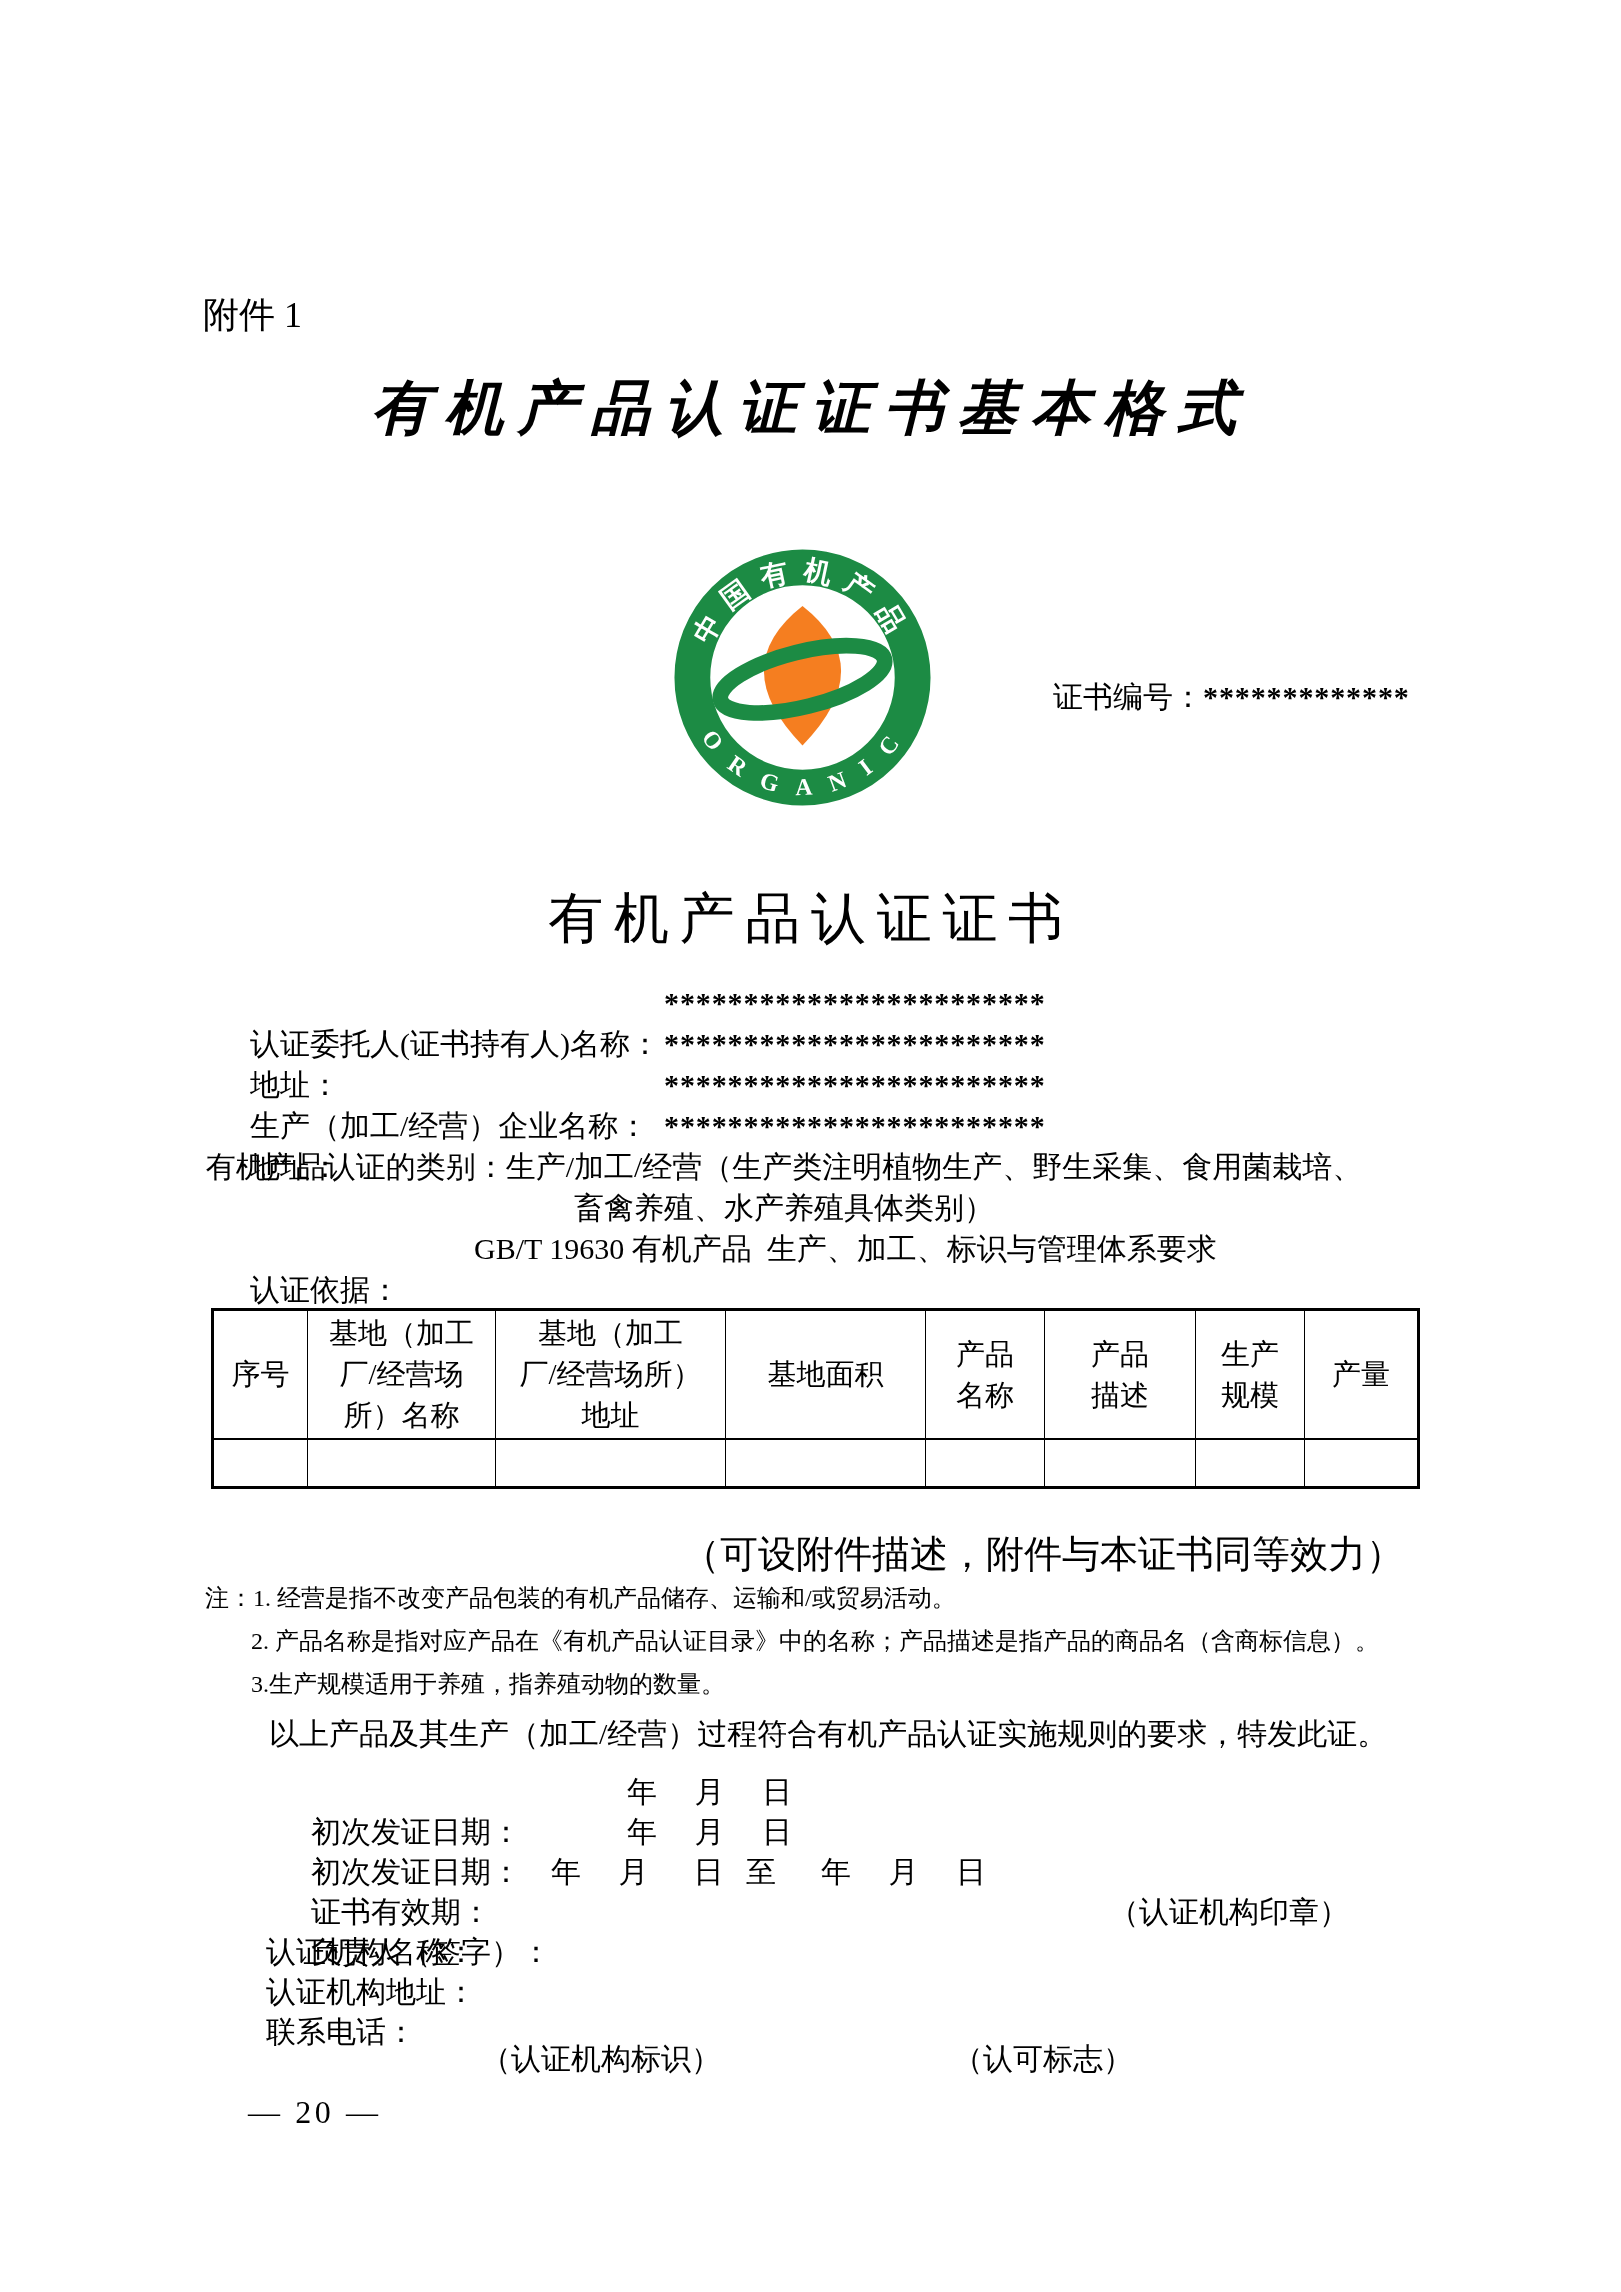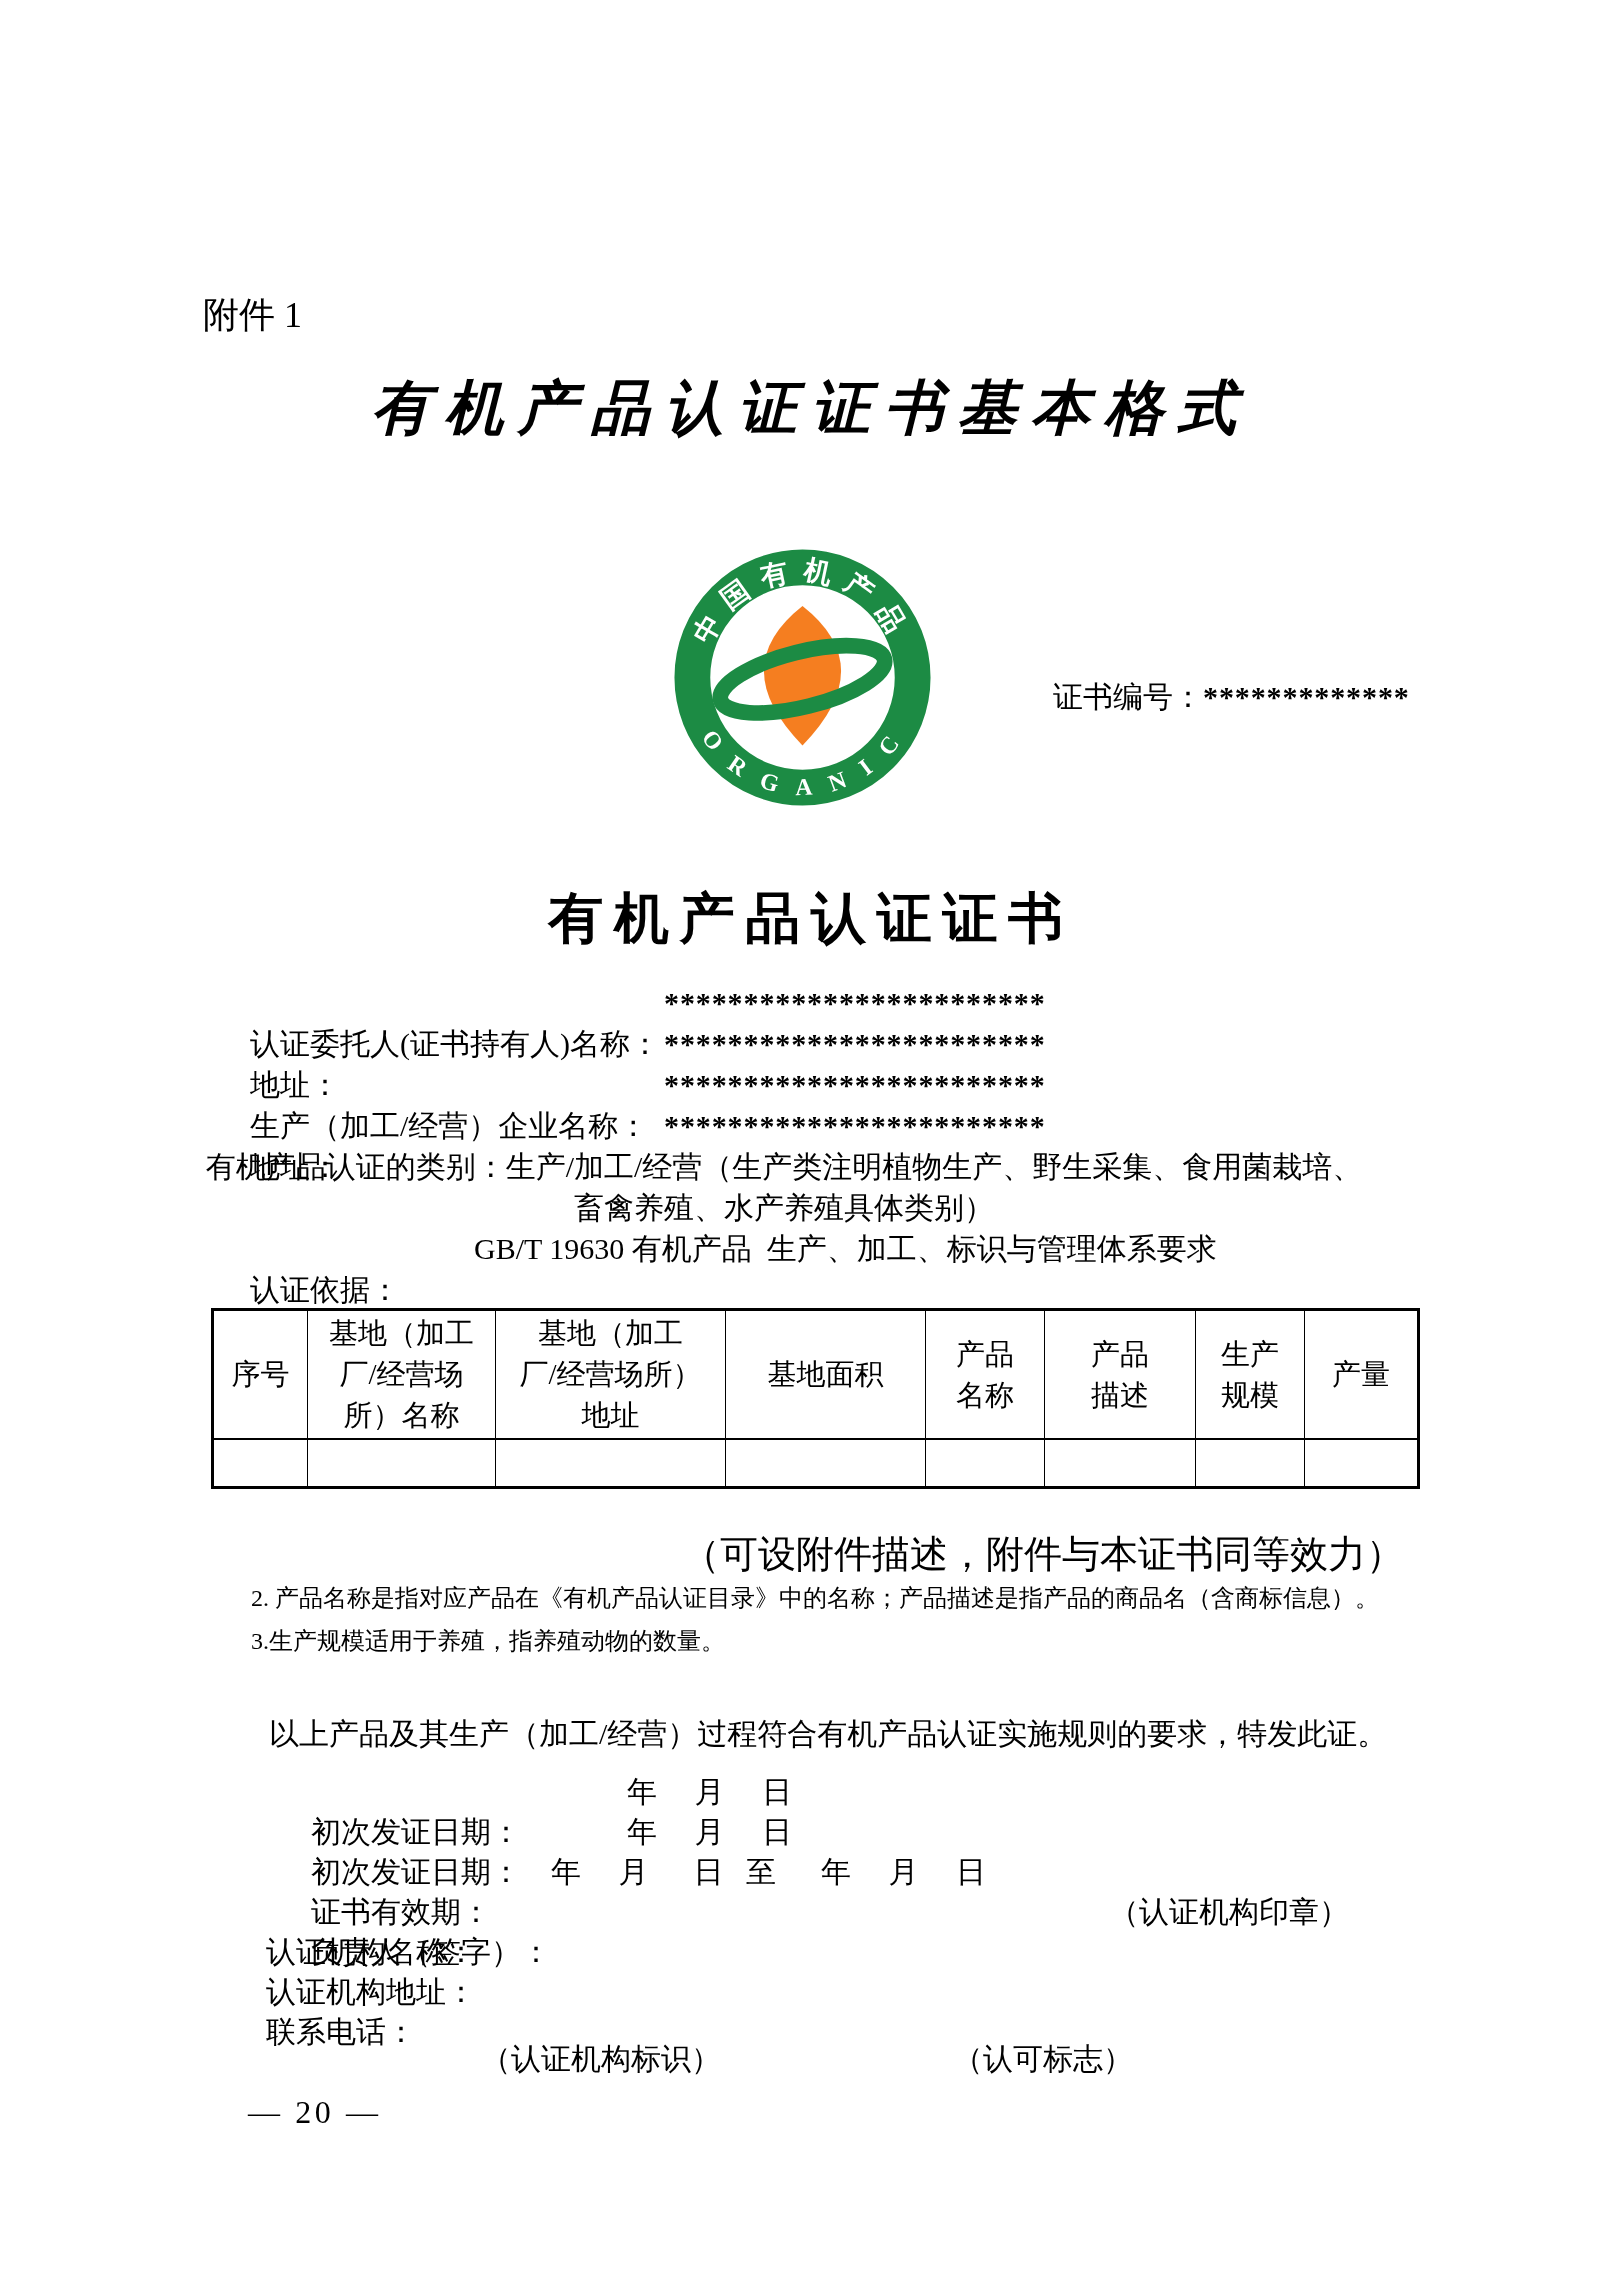--- a/index.html
+++ b/index.html
@@ -11,21 +11,21 @@
   .attachment-label{left:203px;top:291px;font-size:36px;}
 
   .calligraphy-title{left:0;right:0;top:369px;text-align:center;
     font-size:59px;font-weight:bold;font-style:italic;letter-spacing:14.3px;}
 
   .logo-wrap{left:674px;top:549px;width:257px;height:257px;}
 
   .cert-no{left:1023px;top:643px;font-size:30px;white-space:pre;}
 
   .main-title{left:0;right:0;top:882px;text-align:center;
-    font-size:55px;font-weight:bold;letter-spacing:10.7px;}
+    font-size:55px;font-weight:normal;letter-spacing:10.7px;}
 
   .body-block{left:205px;top:982px;width:1216px;font-size:30px;line-height:41px;}
   .field-line{position:relative;height:41px;white-space:pre;}
   .field-line .val{position:absolute;left:459px;top:0;}
   .stars{font-weight:bold;letter-spacing:0.9px;}
   .category{width:1158px;text-align:center;}
   .basis-line{position:relative;height:41px;white-space:pre;}
   .basis-line .val{position:absolute;left:269px;top:0;white-space:pre;}
 
   table.scope{position:absolute;left:211px;top:1308px;width:1206px;
@@ -151,20 +151,21 @@
       <td></td>
       <td></td>
       <td></td>
     </tr>
   </tbody>
     </table>
 
   <div class="abs attach-note">（可设附件描述，附件与本证书同等效力）</div>
 
   <div class="abs notes">
+    <div>注：1. 经营是指不改变产品包装的有机产品储存、运输和/或贸易活动。</div>
     <div class="note-indent">2. 产品名称是指对应产品在《有机产品认证目录》中的名称；产品描述是指产品的商品名（含商标信息）。</div>
     <div class="note-indent">3.生产规模适用于养殖，指养殖动物的数量。</div>
   </div>
 
   <div class="abs statement">以上产品及其生产（加工/经营）过程符合有机产品认证实施规则的要求，特发此证。</div>
 
   <div class="abs issue-block">
     <div class="issue-line">
       <span>初次发证日期：</span>
       <span class="date date-a">年     月     日</span>

